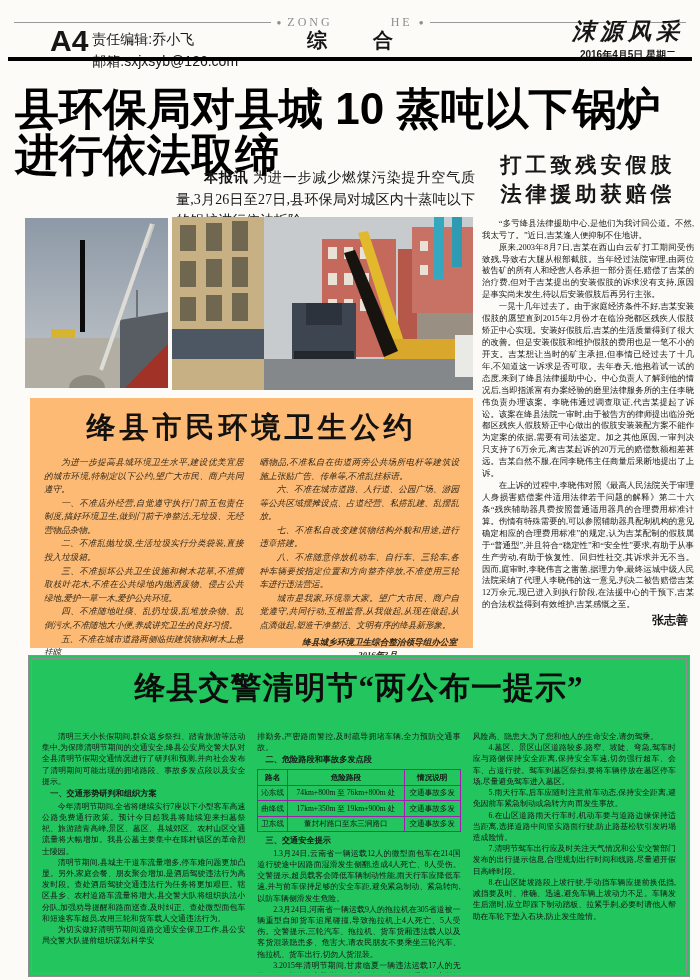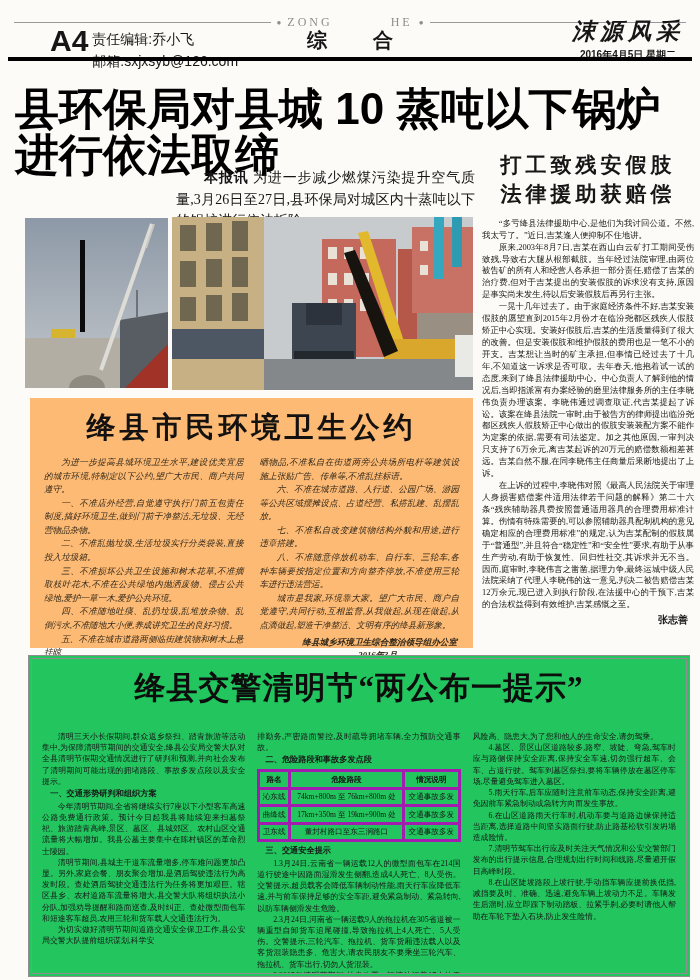--- a/index.html
+++ b/index.html
@@ -31,41 +31,41 @@
   .intro b { font-family:"Liberation Sans", sans-serif; }
   
   .photoL { position:absolute; left:25px; top:218px; width:143px; height:170px; }
   .photoR { position:absolute; left:172px; top:217px; width:301px; height:173px; }
   .photoL svg, .photoR svg { display:block; width:100%; height:100%; }
   
   .rart { position:absolute; left:482px; top:150px; width:212px; height:508px; overflow:hidden; }
   .rart-title { font-family:"Liberation Sans", sans-serif; font-weight:bold; font-size:21px; letter-spacing:4px; text-align:center; line-height:1.4; white-space:nowrap; }
   .rart-body { margin-top:9px; font-size:8.4px; line-height:1.42; text-align:justify; }
   .rart-body p { text-indent:2em; }
-  .rart-author { text-align:right; font-weight:bold; padding-right:6px; font-size:10px; margin-top:2px; }
+  .rart-author { text-align:right; font-weight:bold; padding-right:6px; font-size:12px; margin-top:2px;font-family:Liberation Mono, monospace; }
   
   .cov { position:absolute; left:30px; top:398px; width:443px; height:250px; background:#fdba74; padding:10px 14px 8px; }
   .cov-title { text-align:center; font-family:"Liberation Serif", serif; font-weight:bold; font-size:29px; letter-spacing:4px; color:#141210; }
   .cov-cols { display:flex; gap:16px; margin-top:8px; color:#33291a;justify-content:space-between; }
   .cov-col { flex:1; font-size:8.6px; line-height:1.58; text-align:justify; font-style:italic; }
   .cov-col p { text-indent:2em; }
   .cov-col p.cont { text-indent:0; }
   .cov-sig1 { text-indent:0 !important; text-align:right; font-weight:bold; padding-right:2px; margin-top:3px; }
   .cov-sig2 { text-indent:0 !important; text-align:right; font-weight:bold; padding-right:62px; }
   
   .traffic { position:absolute; left:28px; top:655px; width:662px; height:322px; border:1px solid #8f8f8f; padding:2px; background:#22c55e; }
   .traffic-inner { border:1px solid #8f8f8f; height:100%; padding:8px 10px 6px; overflow:hidden; }
   .tr-title { text-align:center; font-family:"Liberation Serif", serif; font-weight:bold; font-size:31px; letter-spacing:1px; color:#0d0d0d; }
   .tr-cols { display:flex; gap:12px; margin-top:22px; }
   .tr-col { flex:1; font-size:7.9px; line-height:1.42; text-align:justify; height:262px; overflow:hidden; }
   .tr-col p { text-indent:2em; }
   .tr-col p.cont { text-indent:0; }
   .tr-sub { font-family:"Liberation Sans", sans-serif; font-weight:bold; text-indent:1em !important; font-size:8.2px; margin:1px 0; }
   table.hzd { width:100%; border-collapse:collapse; margin:3px 0 3px; font-size:7.6px; }
-  table.hzd th, table.hzd td { border:3px solid #a21caf; text-align:center; padding:2.5px 1px; line-height:1.25; }
+  table.hzd th, table.hzd td { border:1px solid #a21caf; text-align:center; padding:2.5px 1px; line-height:1.25; }
   table.hzd th { font-weight:bold; }
 </style>
 </head>
 <body>
 
 <div class="page">
 
   <div class="topline">
     <div class="rule"></div>
     <span class="dot">●</span>

